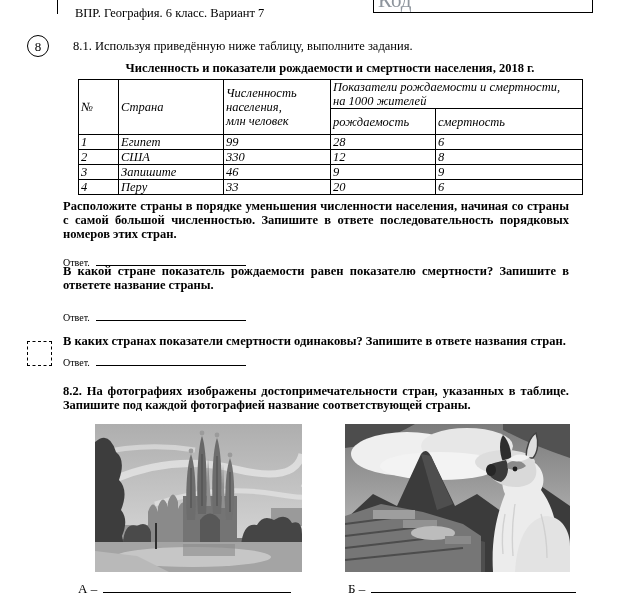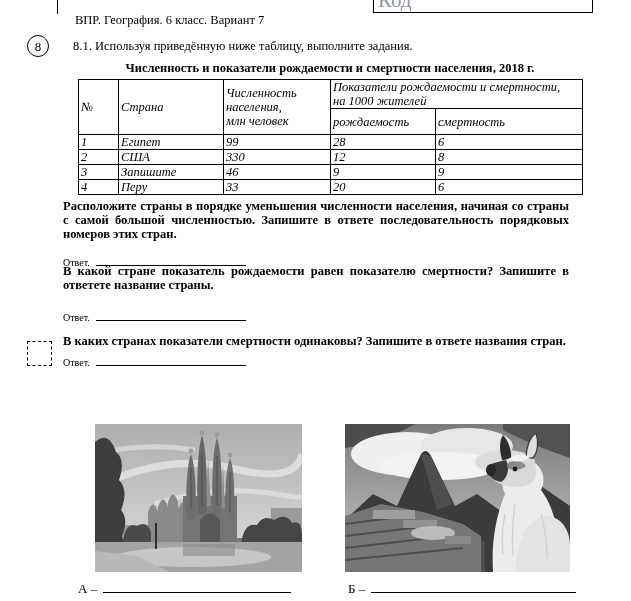--- a/index.html
+++ b/index.html
@@ -1,20 +1,20 @@
 <!DOCTYPE html>
 <html><head>
 <meta charset="utf-8">
 <style>
   html,body{margin:0;padding:0;background:#fff;}
   .page{position:relative;width:631px;height:601px;background:#ffffff;overflow:hidden;
         font-family:"Liberation Serif","DejaVu Serif",serif;color:#000;}
 
   
-  .header-title{position:absolute;left:75px;top:13px;font-size:12.5px;text-align:center;}
+  .header-title{position:absolute;left:75px;top:6px;font-size:12.5px;text-align:center;}
   .header-tick{position:absolute;left:57px;top:0;width:1px;height:14px;background:#000;}
   .code-box{position:absolute;left:373px;top:-20px;width:220px;height:33px;border:1.5px solid #000;box-sizing:border-box;}
   .code-text{position:absolute;left:4px;top:9px;font-size:21px;color:#8e959d;line-height:21px;}
 
   
   .circle-8{position:absolute;left:27px;top:35px;width:22px;height:22px;border:1.2px solid #000;
             border-radius:50%;text-align:center;line-height:22px;font-size:13px;box-sizing:border-box;}
 
   .intro-81{position:absolute;left:73px;top:39px;width:480px;font-size:12.5px;}
 
@@ -122,20 +122,21 @@
     <span>Ответ.</span><span class="blank"></span>
   </div>
 
   <div class="para single" style="top:334px">В каких странах показатели смертности одинаковы? Запишите в ответе названия стран.</div>
   <div class="answer-line" style="top:352px">
     <span>Ответ.</span><span class="blank"></span>
   </div>
 
   <div class="dashed-box"></div>
 
+  <div class="para" style="top:384px">8.2.  На фотографиях изображены достопримечательности стран, указанных в таблице. Запишите под каждой фотографией название соответствующей страны.</div>
 
   <svg class="photo photo-a" viewBox="0 0 207 148">
     <defs>
       <linearGradient id="skyA" x1="0" y1="0" x2="0" y2="1">
         <stop offset="0" stop-color="#aeaeae"></stop>
           <stop offset="1" stop-color="#dedede"></stop>
       </linearGradient>
     </defs>
     <rect width="207" height="148" fill="url(#skyA)"></rect>
     <g opacity="0.65">

